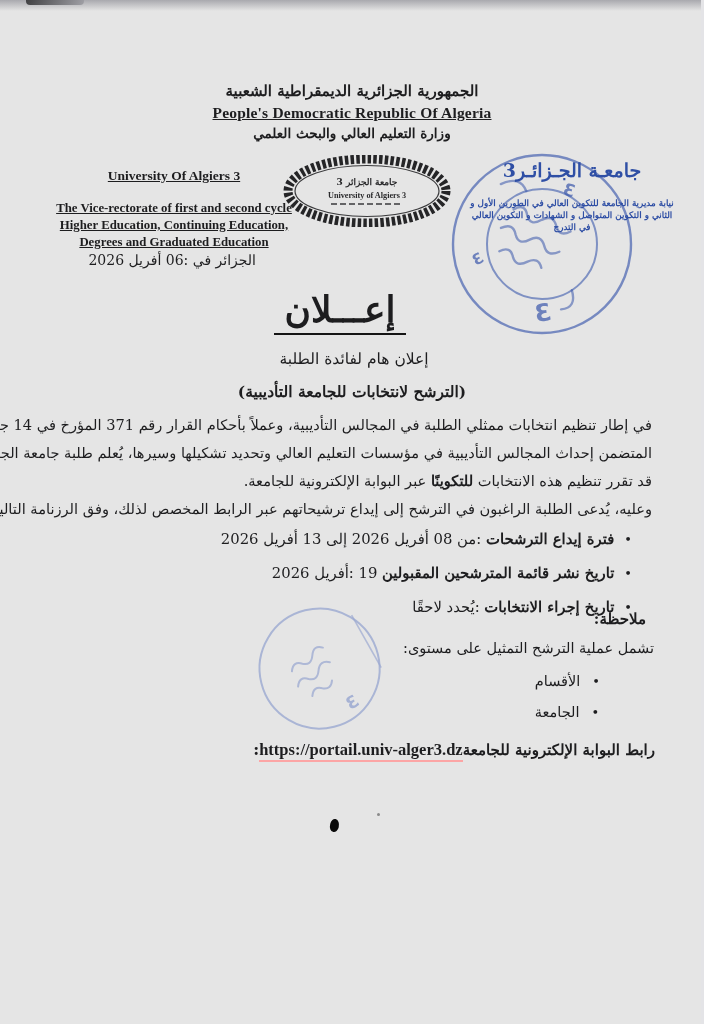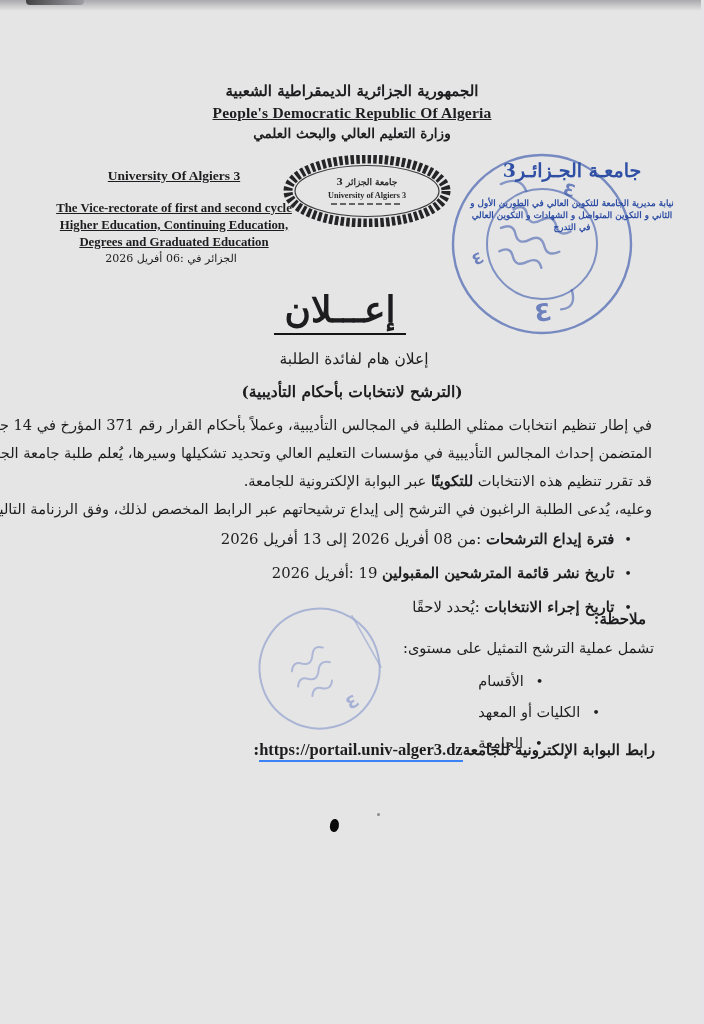--- a/index.html
+++ b/index.html
@@ -26,21 +26,21 @@
   .hdr { top:80px; left:0; right:0; text-align:center; }
   .hdr .l1 { font-size:15px; font-weight:bold; line-height:22px; }
   .hdr .l2 { font-size:15.5px; font-weight:bold; line-height:21px; letter-spacing:.2px; }
   .hdr .l3 { font-size:13.5px; font-weight:bold; line-height:20px; }
   .hdr .l4 { font-size:15.5px; font-weight:bold; line-height:21px; letter-spacing:.2px; }
 
   
   .leftblk { left:52px; top:168px; width:244px; text-align:center; }
   .leftblk .uni { font-size:13.5px; font-weight:bold; margin-bottom:16px; }
   .leftblk .vr { font-size:12.8px; font-weight:bold; line-height:17px; }
-  .dateline { left:86px; top:252px; width:170px; font-size:11px; text-align:center; }
+  .dateline { left:86px; top:252px; width:170px; font-size:14px; text-align:right; }
 
   
   .seal { left:283px; top:155px; }
 
   
   .blue { color:#2f4fa5; }
   .uni-ar { left:496px; top:159px; width:152px; text-align:center;
     font-size:19px; font-weight:bold; letter-spacing:1px; }
   .vr-ar { left:466px; top:197px; width:212px; text-align:center;
     font-size:8.8px; font-weight:bold; line-height:12px; }
@@ -67,21 +67,21 @@
   .note-label { right:58px; top:610px; font-size:15px; font-weight:bold; }
   .note-text { right:50px; top:640px; font-size:14.5px; }
 
   .levels { right:104px; top:666px; direction:rtl; }
   .level-row { line-height:30px; font-size:14.5px; text-align:left; }
   .level-row::before { content:"•"; font-size:13px; padding-left:12px; }
 
   .portal { right:49px; top:740px; direction:rtl; font-size:15px; }
   .p-label { font-weight:bold; }
   .p-url { direction:ltr; unicode-bidi:isolate; font-family:"Liberation Serif",serif;
-    font-weight:bold; font-size:16.5px; border-bottom:2px solid #3b82f6; padding-bottom:1px;text-align:right; }
+    font-weight:bold; font-size:16.5px; border-bottom:2px solid #fca5a5; padding-bottom:1px;text-align:right; }
   .p-colon { font-weight:bold; font-size:16px; padding-left:4px; }
 </style>
 </head>
 <body>
 
 <div id="page">
 
   <div class="abs scan-top"></div>
   <div class="abs scan-streak"></div>
   <div class="abs scan-right"></div>
@@ -131,21 +131,21 @@
   <div class="abs vr-ar ar blue">
     <div>نيابة مديرية الجامعة للتكوين العالي في الطورين الأول و</div>
     <div>الثاني و التكوين المتواصل و الشهادات و التكوين العالي</div>
     <div>في التدرج</div>
   </div>
 
   <div class="abs title-wrap">
     <span class="title ar">إعـــلان</span>
   </div>
   <div class="abs sub1 ar">إعلان هام لفائدة الطلبة</div>
-  <div class="abs sub2 ar">(الترشح لانتخابات بأحكام التأديبية)</div>
+  <div class="abs sub2 ar">(الترشح لانتخابات للجامعة التأديبية)</div>
 
   <div class="abs para ar">
     <div class="ln">في إطار تنظيم انتخابات ممثلي الطلبة في المجالس التأديبية، وعملاً بأحكام القرار رقم 371 المؤرخ في 14 جوان 2014،</div>
     <div class="ln">المتضمن إحداث المجالس التأديبية في مؤسسات التعليم العالي وتحديد تشكيلها وسيرها، يُعلم طلبة جامعة الجزائر 3 أنه</div>
     <div class="ln short"><span>قد تقرر تنظيم هذه الانتخابات </span><span class="bold">للتكوينًا</span><span> عبر البوابة الإلكترونية للجامعة.</span></div>
     <div class="ln">وعليه، يُدعى الطلبة الراغبون في الترشح إلى إيداع ترشيحاتهم عبر الرابط المخصص لذلك، وفق الرزنامة التالية:</div>
   </div>
 
   <div class="abs bullets ar">
     <div class="bullet-row"><span class="b-label">فترة إيداع الترشحات</span><span> :من 08 أفريل 2026 إلى 13 أفريل 2026</span></div>
@@ -164,21 +164,20 @@
         <path d="M48,72 q7,-8 13,0 q6,7 13,-1 q7,-8 14,0"></path>
         <path d="M54,88 q7,-8 13,0 q6,6 12,-1"></path>
       </g>
       <path d="M120,26 L136,84" stroke-width="1.6" opacity=".7"></path>
       <text x="96" y="118" font-size="17" font-weight="bold" fill="#5f78c0" stroke="none" opacity=".85" font-family="DejaVu Sans, sans-serif" transform="rotate(-18 96 118)">Ɛ</text>
     </g>
   </svg>
 
   <div class="abs levels ar">
     <div class="level-row">الأقسام</div>
-    <div class="level-row">الكليات أو المعهد</div>
     <div class="level-row">الجامعة</div>
   </div>
 
   <div class="abs portal ar">
     <span class="p-label">رابط البوابة الإلكترونية للجامعة</span><span class="p-url">https://portail.univ-alger3.dz</span><span class="p-colon">: </span>
   </div>
 
   <div class="abs ink-blot"></div>
   <div class="abs ink-speck"></div>
 

